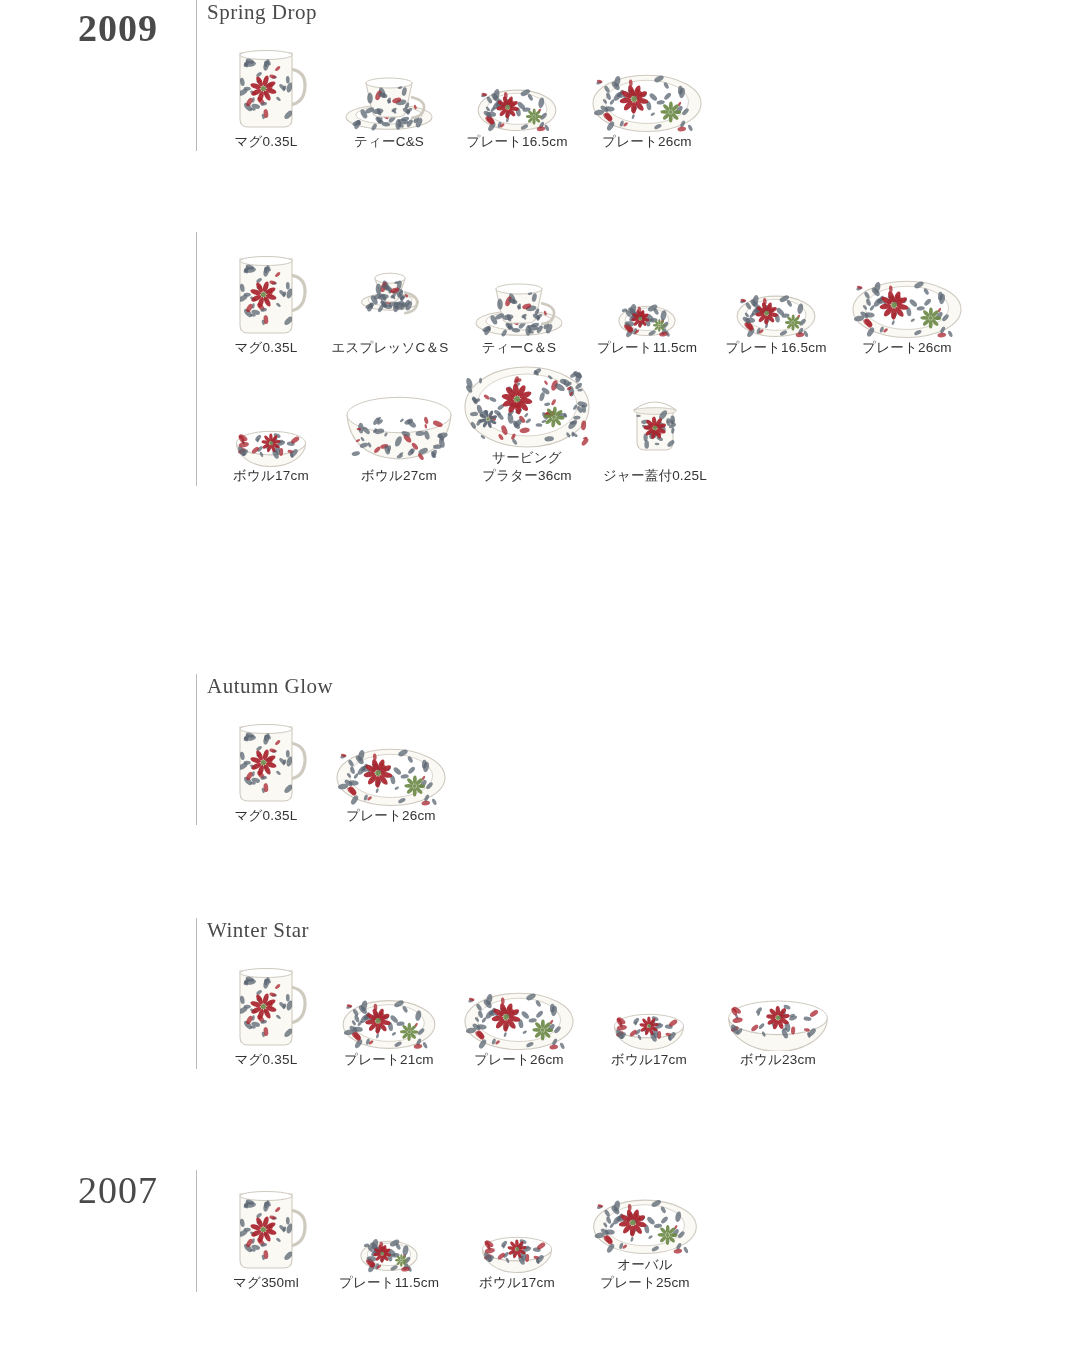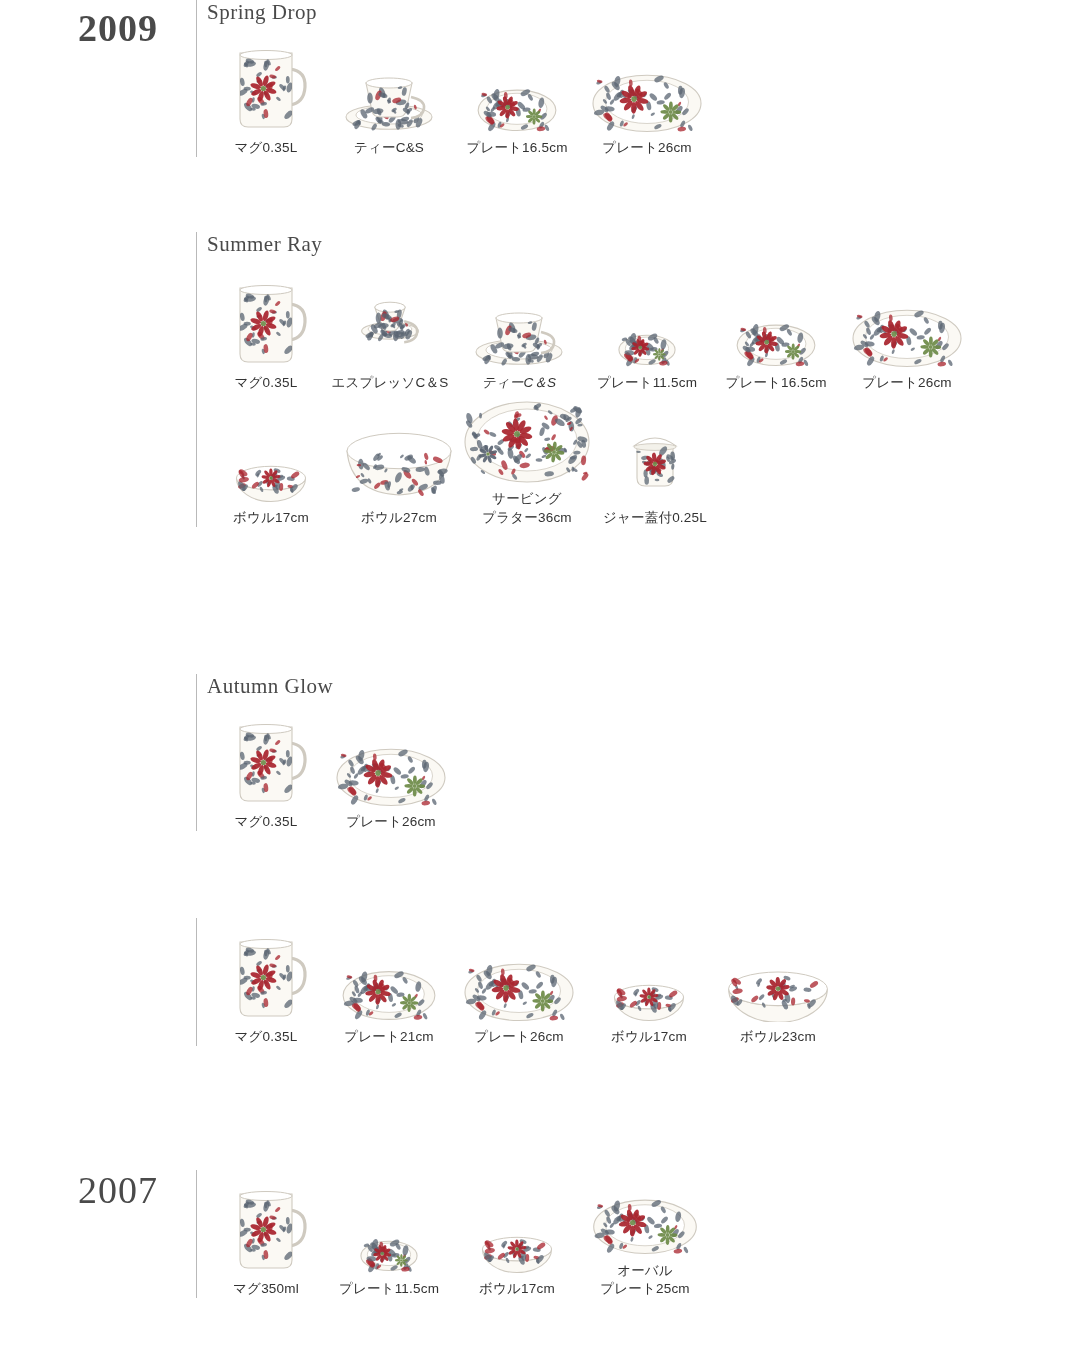--- a/index.html
+++ b/index.html
@@ -59,21 +59,21 @@
     align-items: flex-end;
     justify-content: center;
   }
 
   .item-label {
     font-size: 13.5px;
     color: #333;
     text-align: center;
     line-height: 1.35;
     letter-spacing: 0.2px;
-    margin-top: 6px;
+    margin-top: 0;
     white-space: pre-line;
   }
 
   
   svg { display: block; }
 </style>
 </head>
 <body>
 
 <div id="root">
@@ -328,21 +328,20 @@
                 <ellipse cx="89.0" cy="51.1" rx="4.2" ry="1.9" transform="rotate(360.8 89.0 51.1)" fill="#6c8a46" opacity="0.92"></ellipse>
                 <circle cx="82.76" cy="51.03999999999999" r="2.0" fill="#6c8a46" opacity="0.9"></circle>
               </g>
     </svg>
           </div>
           <div class="item-label">プレート26cm</div>
         </div>
       </div>
     </div>
     <div class="group" style="top: 232px;">
-      <h2 class="group-title">Summer Ray</h2>
       <div class="row">
         <div class="item" style="width: 118px;">
           <div class="item-art">
             <svg width="84" height="104" viewBox="0 0 84 104">
       <path d="M66 40 q16 2 15 18 q-1 16 -15 18" fill="none" stroke="#cfcac0" stroke-width="3.2"></path>
       <path d="M16 24 h52 v66 q0 8 -8 8 h-36 q-8 0 -8 -8 Z" fill="#fbf9f4" stroke="#cfcac0" stroke-width="1.1"></path>
       <ellipse cx="42" cy="26" rx="26" ry="4.5" fill="#ffffff" stroke="#cfcac0" stroke-width="1"></ellipse>
       <g clip-path="url(#mc100)">
                 <ellipse cx="41.5" cy="64.5" rx="2.6" ry="1.3" transform="rotate(44 41.5 64.5)" fill="#5a6472" opacity="0.75"></ellipse>
                 <ellipse cx="42.3" cy="36.6" rx="5.2" ry="2.7" transform="rotate(106 42.3 36.6)" fill="#5a6472" opacity="0.75"></ellipse>
@@ -440,21 +439,21 @@
               <ellipse cx="49.4" cy="64.9" rx="5.4" ry="2.8" transform="rotate(172 49.4 64.9)" fill="#5a6472" opacity="0.75"></ellipse>
               <ellipse cx="56.0" cy="58.8" rx="2.4" ry="1.2" transform="rotate(34 56.0 58.8)" fill="#5a6472" opacity="0.75"></ellipse>
               <ellipse cx="44.5" cy="57.0" rx="5.5" ry="2.8" transform="rotate(89 44.5 57.0)" fill="#5a6472" opacity="0.75"></ellipse>
               <ellipse cx="59.1" cy="64.1" rx="3.0" ry="1.6" transform="rotate(147 59.1 64.1)" fill="#5a6472" opacity="0.75"></ellipse>
               <ellipse cx="59.4" cy="65.2" rx="2.4" ry="1.3" transform="rotate(47 59.4 65.2)" fill="#5a6472" opacity="0.75"></ellipse>
               <ellipse cx="60.7" cy="58.4" rx="4.6" ry="2.4" transform="rotate(162 60.7 58.4)" fill="#a8232c" opacity="0.75"></ellipse>
     </svg>
           </div>
           <div class="item-label">エスプレッソC＆S</div>
         </div>
-        <div class="item" style="width: 128px; font-style: italic;">
+        <div class="item" style="width: 128px;">
           <div class="item-art">
             <svg width="112" height="86" viewBox="0 0 112 86">
       <ellipse cx="56" cy="70" rx="43" ry="12.285714285714286" fill="#fbf9f4" stroke="#cfcac0" stroke-width="1.1"></ellipse>
       <ellipse cx="56" cy="68" rx="33.07692307692307" ry="9.052631578947368" fill="#ffffff" stroke="#cfcac0" stroke-width="0.9"></ellipse>
       <ellipse cx="67.7" cy="78.7" rx="3.2" ry="1.7" transform="rotate(19 67.7 78.7)" fill="#5a6472" opacity="0.75"></ellipse>
               <ellipse cx="76.2" cy="63.4" rx="3.3" ry="1.7" transform="rotate(144 76.2 63.4)" fill="#5a6472" opacity="0.75"></ellipse>
               <ellipse cx="65.3" cy="77.4" rx="5.4" ry="2.8" transform="rotate(93 65.3 77.4)" fill="#5a6472" opacity="0.75"></ellipse>
               <ellipse cx="52.3" cy="68.8" rx="4.2" ry="2.2" transform="rotate(46 52.3 68.8)" fill="#a8232c" opacity="0.75"></ellipse>
               <ellipse cx="26.2" cy="76.0" rx="2.3" ry="1.2" transform="rotate(57 26.2 76.0)" fill="#5a6472" opacity="0.75"></ellipse>
               <ellipse cx="59.2" cy="72.0" rx="4.4" ry="2.3" transform="rotate(132 59.2 72.0)" fill="#5a6472" opacity="0.75"></ellipse>
@@ -1091,20 +1090,21 @@
                 <ellipse cx="89.0" cy="51.1" rx="4.2" ry="1.9" transform="rotate(360.8 89.0 51.1)" fill="#6c8a46" opacity="0.92"></ellipse>
                 <circle cx="82.76" cy="51.03999999999999" r="2.0" fill="#6c8a46" opacity="0.9"></circle>
               </g>
     </svg>
           </div>
           <div class="item-label">プレート26cm</div>
         </div>
       </div>
     </div>
     <div class="group" style="top: 918px;">
+      <h2 class="group-title">Winter Star</h2>
       <div class="row">
         <div class="item" style="width: 118px;">
           <div class="item-art">
             <svg width="84" height="104" viewBox="0 0 84 104">
       <path d="M66 40 q16 2 15 18 q-1 16 -15 18" fill="none" stroke="#cfcac0" stroke-width="3.2"></path>
       <path d="M16 24 h52 v66 q0 8 -8 8 h-36 q-8 0 -8 -8 Z" fill="#fbf9f4" stroke="#cfcac0" stroke-width="1.1"></path>
       <ellipse cx="42" cy="26" rx="26" ry="4.5" fill="#ffffff" stroke="#cfcac0" stroke-width="1"></ellipse>
       <g clip-path="url(#mc100)">
                 <ellipse cx="41.5" cy="64.5" rx="2.6" ry="1.3" transform="rotate(44 41.5 64.5)" fill="#5a6472" opacity="0.75"></ellipse>
                 <ellipse cx="42.3" cy="36.6" rx="5.2" ry="2.7" transform="rotate(106 42.3 36.6)" fill="#5a6472" opacity="0.75"></ellipse>

